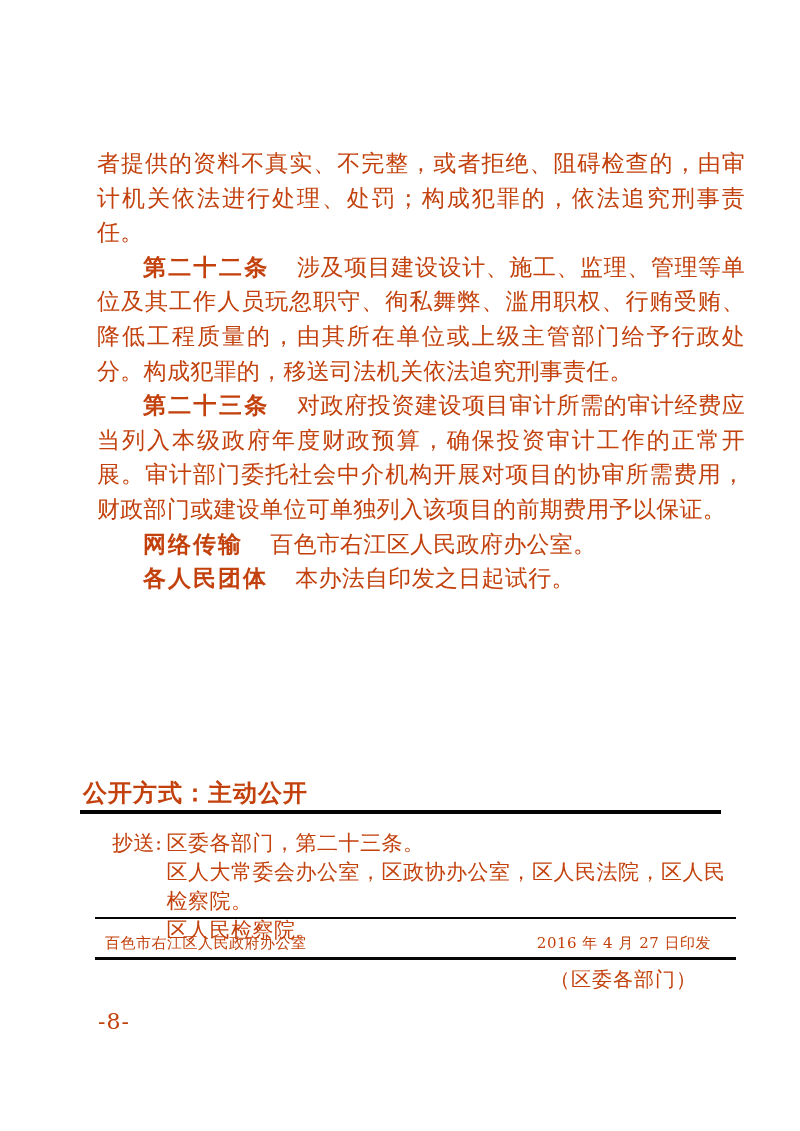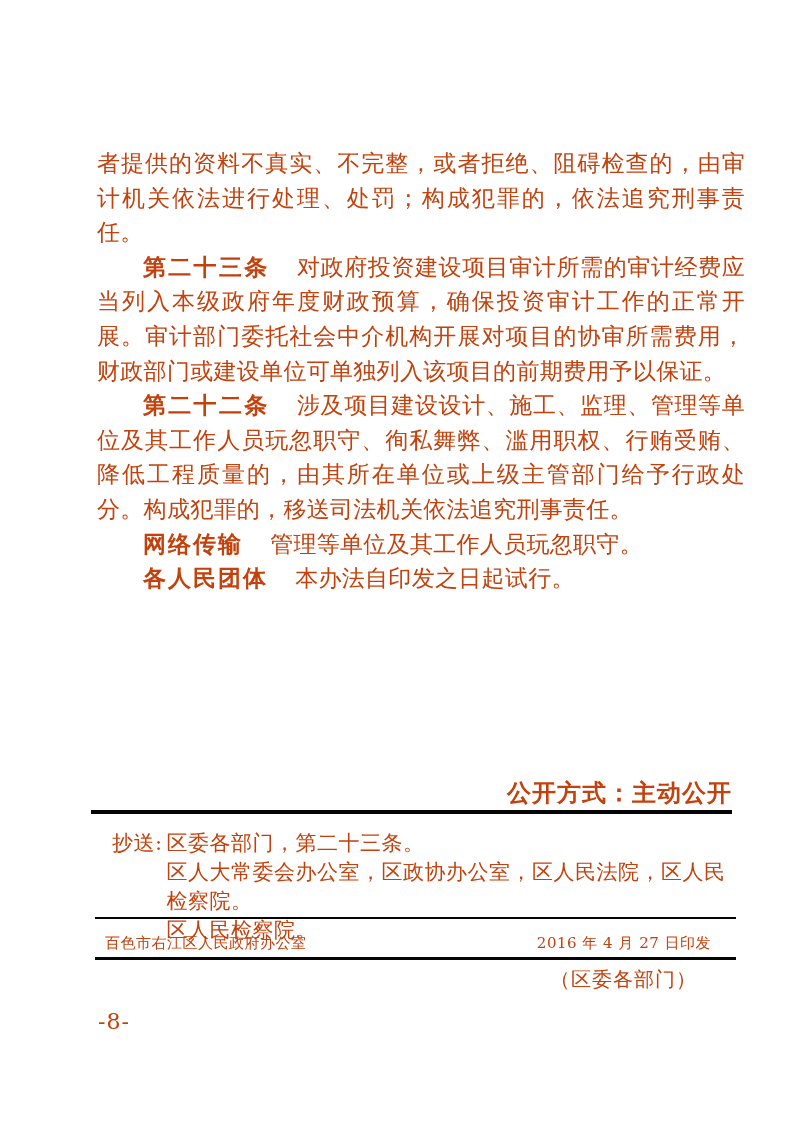--- a/index.html
+++ b/index.html
@@ -27,21 +27,21 @@
   .body-text p { margin: 0; text-indent: 2em; }
   .body-text p.intro { text-indent: 0; }
   .term {
     font-family: "Liberation Sans", "DejaVu Sans", sans-serif;
     font-weight: bold;
     letter-spacing: 2px;
     margin-right: 0.85em;
   }
 
   
-  .publicity { position: absolute; left: 91px; top: 779px; width: 641px; text-align: right; }
+  .publicity { position: absolute; left: 80px; top: 779px; width: 641px; }
   .publicity-label {
     font-family: "Liberation Sans", "DejaVu Sans", sans-serif;
     font-weight: bold;
     font-size: 24px;
     line-height: 27px;
     padding-left: 3px;
     letter-spacing: 1px;
   }
   .rule-thick { border: none; border-top: 4px solid #050505; margin: 0; }
   .rule-medium { border: none; border-top: 3px solid #050505; margin: 0; }
@@ -105,30 +105,30 @@
 </head>
 <body>
 
 <div class="page">
 
   <div class="body-text">
     <p class="intro">
       <span>者提供的资料不真实、不完整，或者拒绝、阻碍检查的，由审计机关依法进行处理、处罚；构成犯罪的，依法追究刑事责任。</span>
     </p>
     <p>
+      <span class="term">第二十二条</span>
+      <span>涉及项目建设设计、施工、监理、管理等单位及其工作人员玩忽职守、徇私舞弊、滥用职权、行贿受贿、降低工程质量的，由其所在单位或上级主管部门给予行政处分。构成犯罪的，移送司法机关依法追究刑事责任。</span>
+    </p>
+    <p>
       <span class="term">第二十三条</span>
       <span>对政府投资建设项目审计所需的审计经费应当列入本级政府年度财政预算，确保投资审计工作的正常开展。审计部门委托社会中介机构开展对项目的协审所需费用，财政部门或建设单位可单独列入该项目的前期费用予以保证。</span>
     </p>
     <p>
-      <span class="term">第二十二条</span>
-      <span>涉及项目建设设计、施工、监理、管理等单位及其工作人员玩忽职守、徇私舞弊、滥用职权、行贿受贿、降低工程质量的，由其所在单位或上级主管部门给予行政处分。构成犯罪的，移送司法机关依法追究刑事责任。</span>
-    </p>
-    <p>
       <span class="term">网络传输</span>
-      <span>管理等单位及其工作人员玩忽职守。</span>
+      <span>百色市右江区人民政府办公室。</span>
     </p>
     <p>
       <span class="term">各人民团体</span>
       <span>本办法自印发之日起试行。</span>
     </p>
   </div>
 
   <div class="publicity">
     <div class="publicity-label">公开方式：主动公开</div>
     <hr class="rule-thick">

